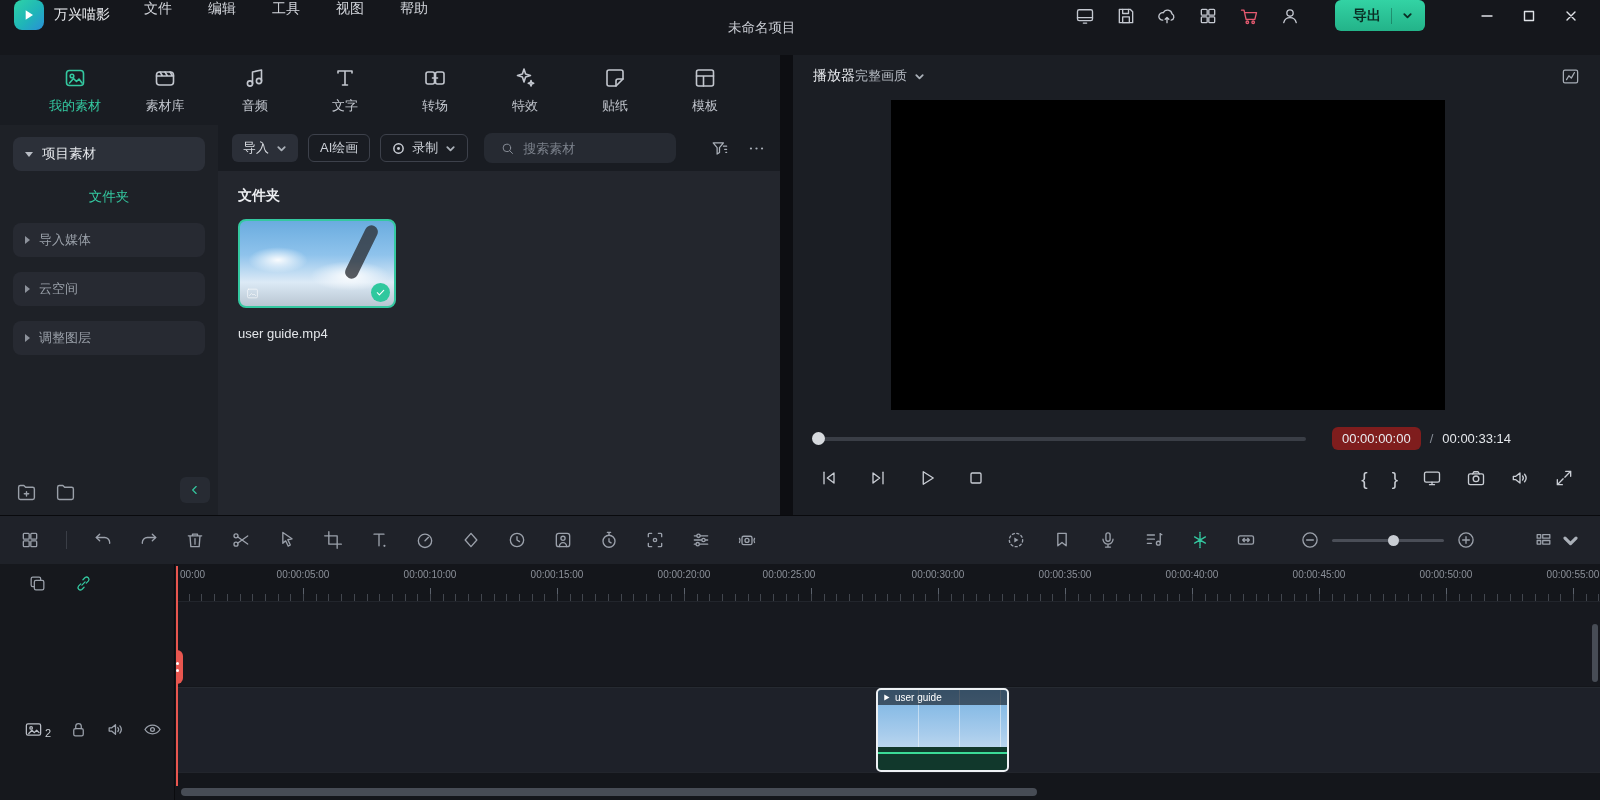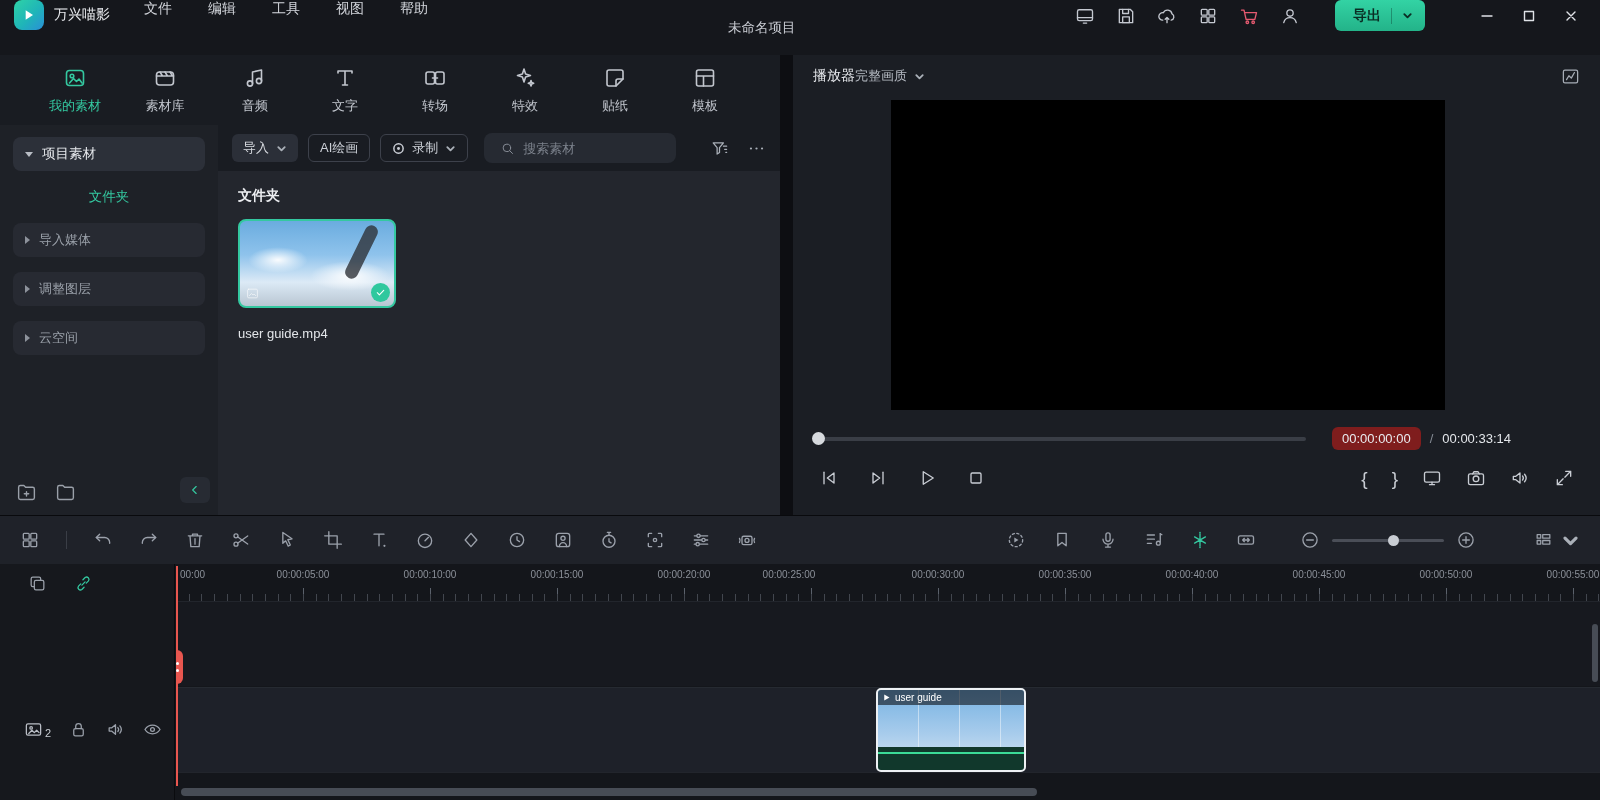--- a/index.html
+++ b/index.html
@@ -116,21 +116,21 @@
 .trk{display:flex;align-items:flex-end;gap:2px}
 .badge{font-size:11px;color:#c9cdd3}
 .track-area{position:absolute;left:176px;right:0;top:0;bottom:0;overflow:hidden}
 .ruler{position:absolute;left:0;right:0;top:2px;height:35px}
 .ruler::before{content:"";position:absolute;left:0;right:0;bottom:0;height:13px;background:repeating-linear-gradient(90deg,#5b616b 0 1px,transparent 1px 127px)}
 .ruler::after{content:"";position:absolute;left:0;right:0;bottom:0;height:7px;background:repeating-linear-gradient(90deg,#42464e 0 1px,transparent 1px 12.7px)}
 .rl{position:absolute;top:3px;font-size:10px;color:#8b9099;white-space:nowrap}
 .rl.c{transform:translateX(-50%)}
 .lane1{position:absolute;left:0;right:0;top:37px;height:85px;background:#17191f;border-top:1px solid #22252c}
 .lane2{position:absolute;left:0;right:0;top:123px;height:86px;background:#1e2129;border-top:1px solid #262a31;border-bottom:1px solid #22252c}
-.clip{position:absolute;left:700px;top:124px;width:150px;height:84px;border:2px solid #eef1f4;border-radius:5px;overflow:hidden;background:linear-gradient(180deg,#76b2e2,#a8ccec 55%,#d8e7f4)}
+.clip{position:absolute;left:700px;top:124px;width:133px;height:84px;border:2px solid #eef1f4;border-radius:5px;overflow:hidden;background:linear-gradient(180deg,#76b2e2,#a8ccec 55%,#d8e7f4)}
 .clip-frames{position:absolute;inset:0;background:repeating-linear-gradient(90deg,transparent 0 40px,rgba(255,255,255,.45) 40px 41px)}
 .clip-label{position:absolute;top:0;left:0;right:0;height:15px;background:rgba(16,20,26,.62);display:flex;align-items:center;gap:4px;padding:0 4px;font-size:10px;color:#fff}
 .clip-label svg{width:9px;height:9px;stroke-width:1.2}
 .clip-audio{position:absolute;left:0;right:0;bottom:0;height:23px;background:#11382c}
 .clip-audio::before{content:"";position:absolute;left:0;right:0;top:5px;height:2px;background:#3bdb97}
 .playhead{position:absolute;left:0;top:2px;bottom:14px;width:2px;background:#e8564f}
 .ph-handle{position:absolute;left:-5px;top:84px;width:12px;height:34px;background:#e8564f;border-radius:6px;display:flex;flex-direction:column;align-items:center;justify-content:center;gap:4px}
 .ph-handle i{width:3px;height:3px;border-radius:50%;background:#fff}
 .hscroll{position:absolute;left:5px;bottom:4px;width:856px;height:8px;background:#474c55;border-radius:4px}
 .vscroll{position:absolute;right:2px;top:60px;width:6px;height:58px;background:#474c55;border-radius:3px}
@@ -295,25 +295,25 @@
             <span class="caret-d"></span>
             <span>项目素材</span>
           </div>
           <div class="folder-link">文件夹</div>
           <div class="side-item first">
             <span class="caret-r"></span>
             <span>导入媒体</span>
           </div>
           <div class="side-item">
             <span class="caret-r"></span>
-            <span>调整图层</span>
+            <span>云空间</span>
           </div>
           <div class="side-item">
             <span class="caret-r"></span>
-            <span>云空间</span>
+            <span>调整图层</span>
           </div>
           <div class="side-bottom">
             <span>
                 <svg viewBox="0 0 24 24">
                   <path d="M3 6a2 2 0 0 1 2-2h4l2 2h8a2 2 0 0 1 2 2v10a2 2 0 0 1-2 2H5a2 2 0 0 1-2-2z"></path>
                   <path d="M12 11v5M9.5 13.5h5"></path>
                 </svg>
               </span>
             <span>
                 <svg viewBox="0 0 24 24">

